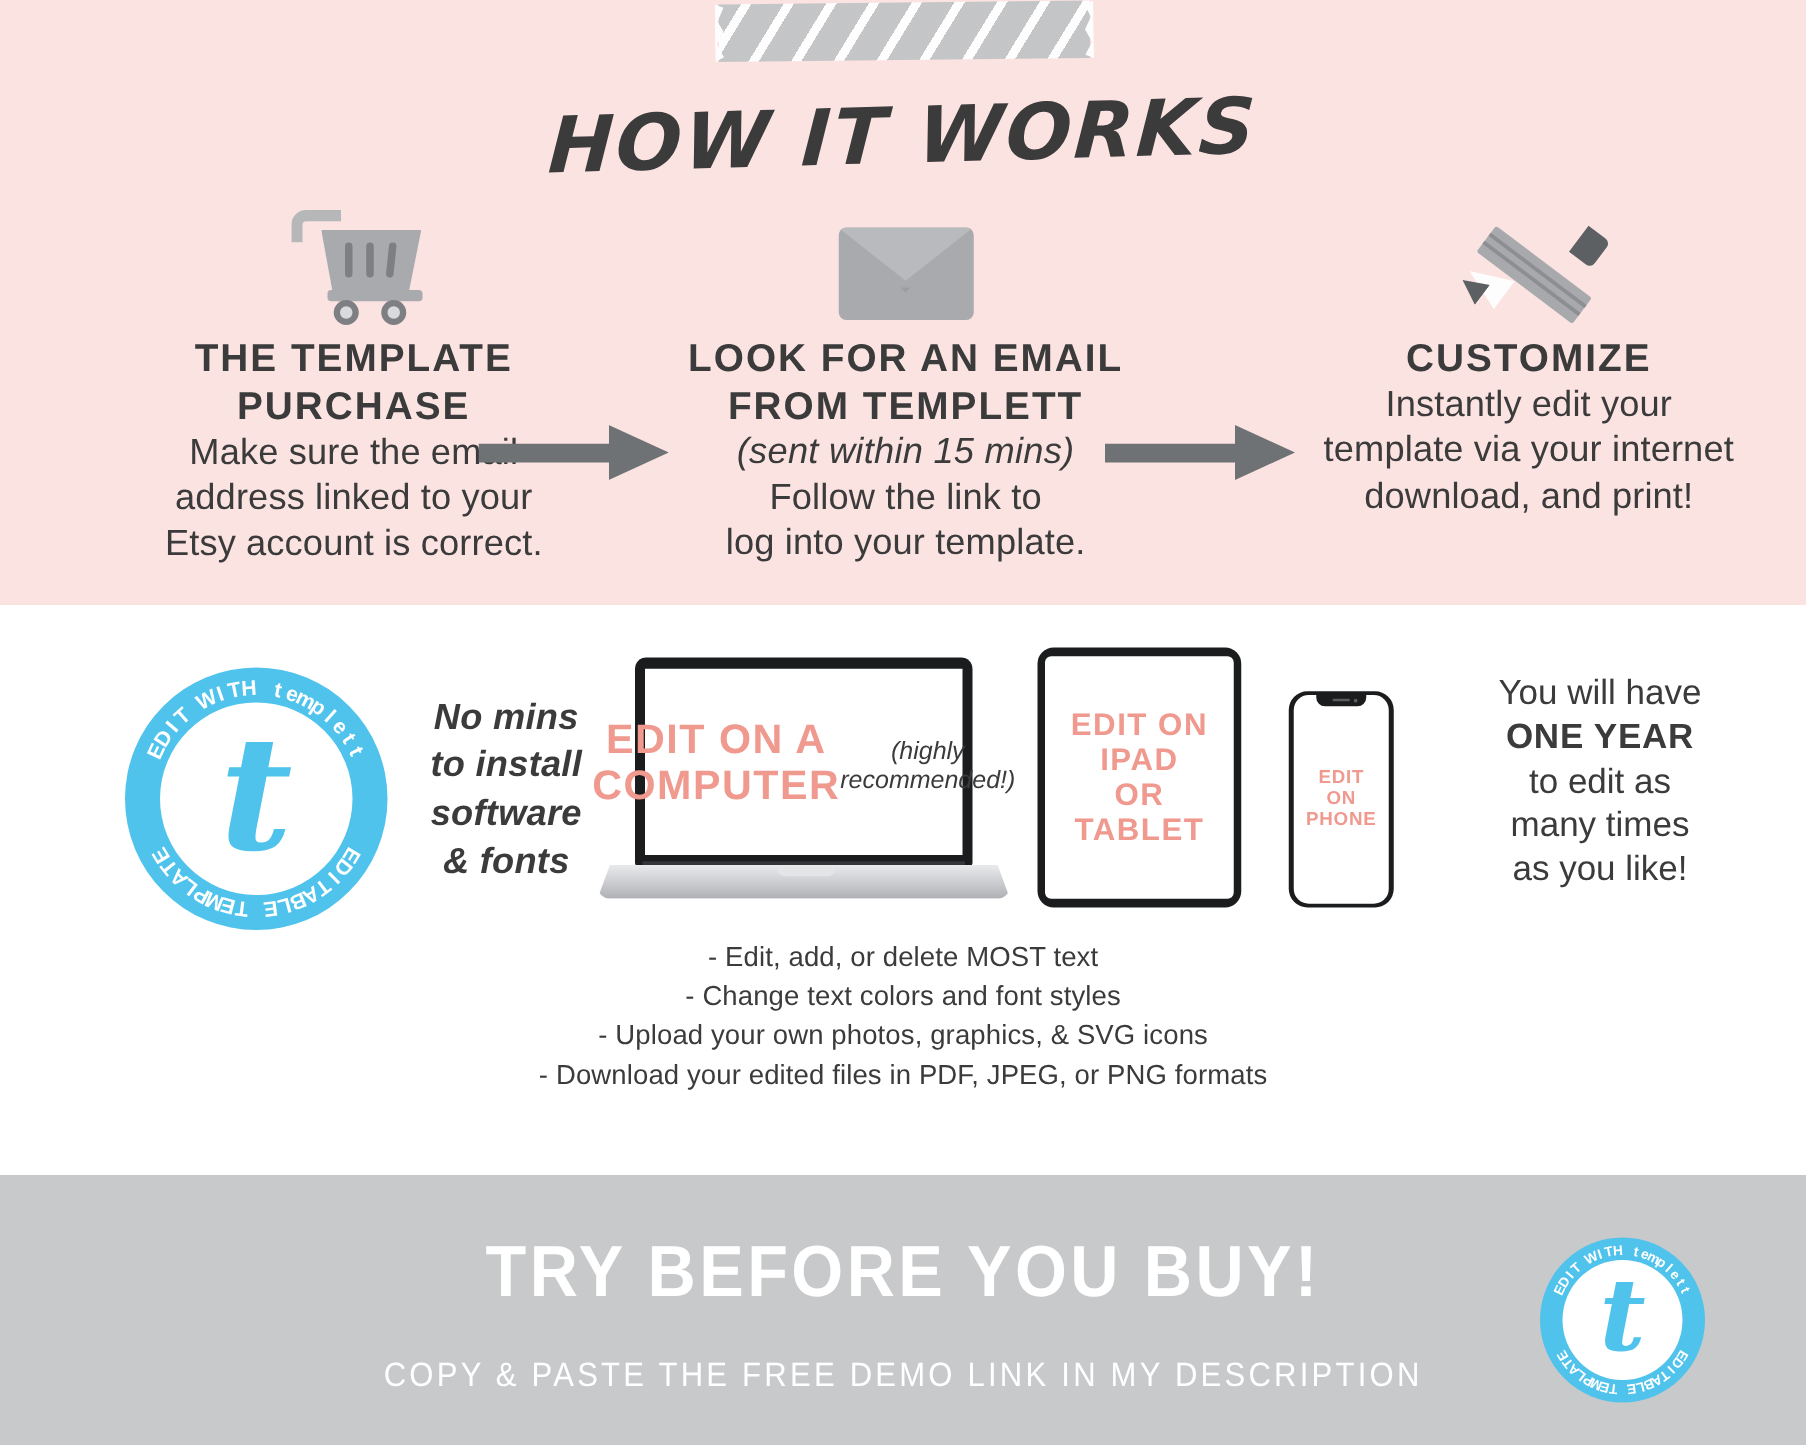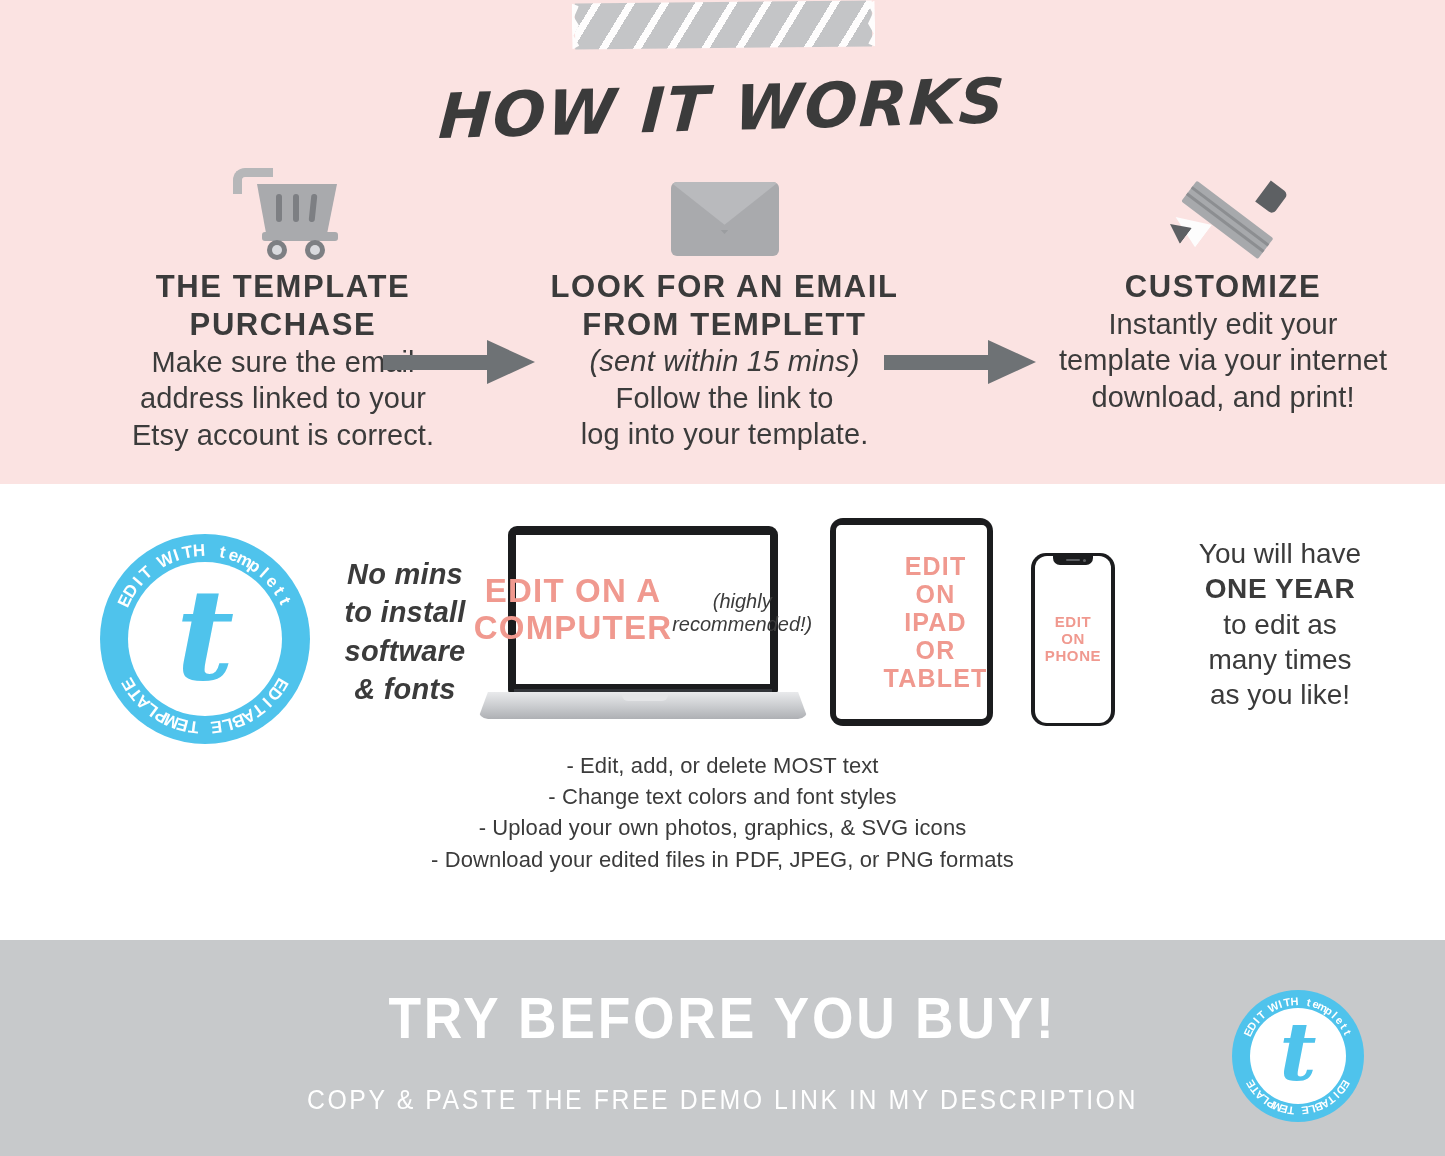--- a/index.html
+++ b/index.html
@@ -192,21 +192,21 @@
   .dev-title { color:#f0998f; font-weight:700; letter-spacing:1.2px; line-height:1.12; text-align:center; }
   .dev-sub { color:#3b3b3b; font-style:italic; text-align:center; }
 
   .laptop .dev-title { font-size:33px; }
   .laptop .dev-sub { font-size:20px; margin-top:6px; }
 
   
   .tablet { position:absolute; left:830px; top:518px; width:163px; height:208px;
             background:#1b1c1e; border-radius:13px; padding:7px 6px; }
   .tablet .screen { width:100%; height:100%; background:#fff; border-radius:5px;
-                    display:flex; align-items:center; justify-content:center;padding-left:48px; }
+                    display:flex; align-items:center; justify-content:center; }
   .tablet .dev-title { font-size:25px; }
 
   
   .phone { position:absolute; left:1031px; top:553px; width:84px; height:173px;
            background:#1b1c1e; border-radius:15px; padding:3px 4px; }
   .phone .screen { position:relative; width:100%; height:100%; background:#fff; border-radius:12px;
                    display:flex; align-items:center; justify-content:center; overflow:hidden; }
   .phone .notchbar { position:absolute; left:50%; transform:translateX(-50%); top:0;
                      width:40px; height:9px; background:#1b1c1e; border-radius:0 0 7px 7px; }
   .phone .spk { position:absolute; left:50%; transform:translateX(-50%); top:3px;

